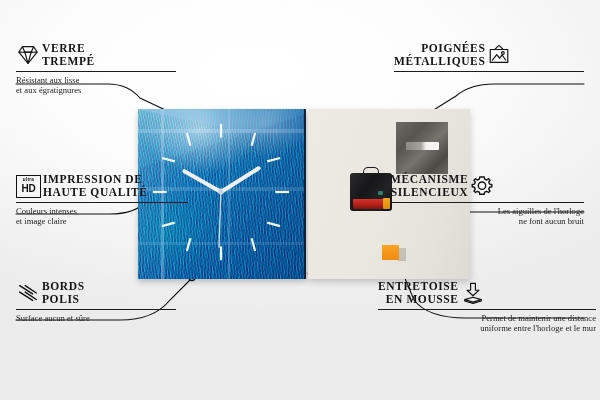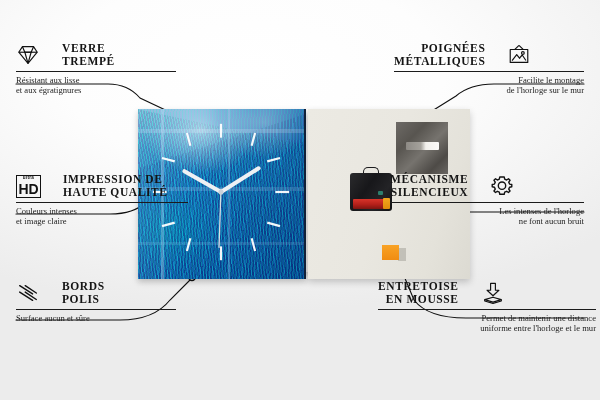--- a/index.html
+++ b/index.html
@@ -16,21 +16,21 @@
   }
   
   #connectors {
     position: absolute; left: 0; top: 0;
     width: 600px; height: 400px;
     pointer-events: none;
   }
   
   .feature { position: absolute; }
   .feat-head {
-    display: flex; align-items: center; gap: 22px;
+    display: flex; align-items: center; gap: 2px;
   }
   .feature.left .feat-head { justify-content: flex-start; }
   .feature.right .feat-head { }
   .feat-title {
     font-family: "Liberation Serif", serif;
     font-weight: bold;
     font-size: 11.5px;
     letter-spacing: 0.6px;
     line-height: 13px;
     color: #141414;
@@ -61,21 +61,21 @@
     align-items: center; justify-content: center;
     line-height: 1;
   }
   .hd-ultra {
     font-family: "Liberation Sans", sans-serif;
     font-size: 4.6px; font-weight: bold;
     letter-spacing: 0.3px; color: #111;
   }
   .hd-text {
     font-family: "Liberation Sans", sans-serif;
-    font-size: 14px; font-weight: bold;
+    font-size: 10px; font-weight: bold;
     letter-spacing: -0.2px; color: #111;
     margin-top: 0.5px;
   }
   
   #product { position: absolute; left: 138px; top: 109px; width: 332px; height: 170px; }
   #clock-face {
     position: absolute; left: 0; top: 0; width: 168px; height: 170px;
     overflow: hidden;
     border-right: 2px solid #12223a;
     box-shadow: 0 3px 6px rgba(0,0,0,0.22);
@@ -323,42 +323,40 @@
             <rect x="3.5" y="7" width="19" height="14"></rect>
             <path d="M13 2.5 L8.5 7 M13 2.5 L17.5 7"></path>
             <path d="M5.5 19 L10.5 12.5 L14 17"></path>
             <path d="M13.5 16.5 L16.5 13 L20.5 19"></path>
             <circle cx="17.2" cy="10.8" r="1.5"></circle>
           </g>
         </svg>
       </span>
     </div>
     <div class="rule"></div>
-    <div class="feat-sub">Facilite le montage
-de l'horloge sur le mur</div>
   </div>
 
   <div class="feature right" id="f4" style="right:16px; top:173px; width:194px;">
     <div class="feat-head">
       <span class="feat-title">MÉCANISME
 SILENCIEUX</span>
       <span class="icon">
         <svg viewBox="0 0 26 26">
           <g fill="none" stroke="#111" stroke-width="1.5" stroke-linejoin="round">
             <path d="M13 3.2 L15.4 3.2 L15.9 5.6 L18 6.5 L20 5.1 L21.7 6.8 L20.3 8.8 L21.2 10.9 L23.6 11.4 L23.6 13.8
                      L21.2 14.3 L20.3 16.4 L21.7 18.4 L20 20.1 L18 18.7 L15.9 19.6 L15.4 22 L13 22 L10.6 22 L10.1 19.6
                      L8 18.7 L6 20.1 L4.3 18.4 L5.7 16.4 L4.8 14.3 L2.4 13.8 L2.4 11.4 L4.8 10.9 L5.7 8.8 L4.3 6.8
                      L6 5.1 L8 6.5 L10.1 5.6 L10.6 3.2 Z"></path>
             <circle cx="13" cy="12.6" r="4"></circle>
           </g>
         </svg>
       </span>
     </div>
     <div class="rule"></div>
-    <div class="feat-sub">Les intenses de l'horloge
+    <div class="feat-sub">Les aiguilles de l'horloge
 ne font aucun bruit</div>
   </div>
 
   <div class="feature right" id="f5" style="right:4px; top:280px; width:218px;">
     <div class="feat-head">
       <span class="feat-title">ENTRETOISE
 EN MOUSSE</span>
       <span class="icon">
         <svg viewBox="0 0 26 26">
           <g fill="none" stroke="#111" stroke-width="1.25" stroke-linejoin="round">

